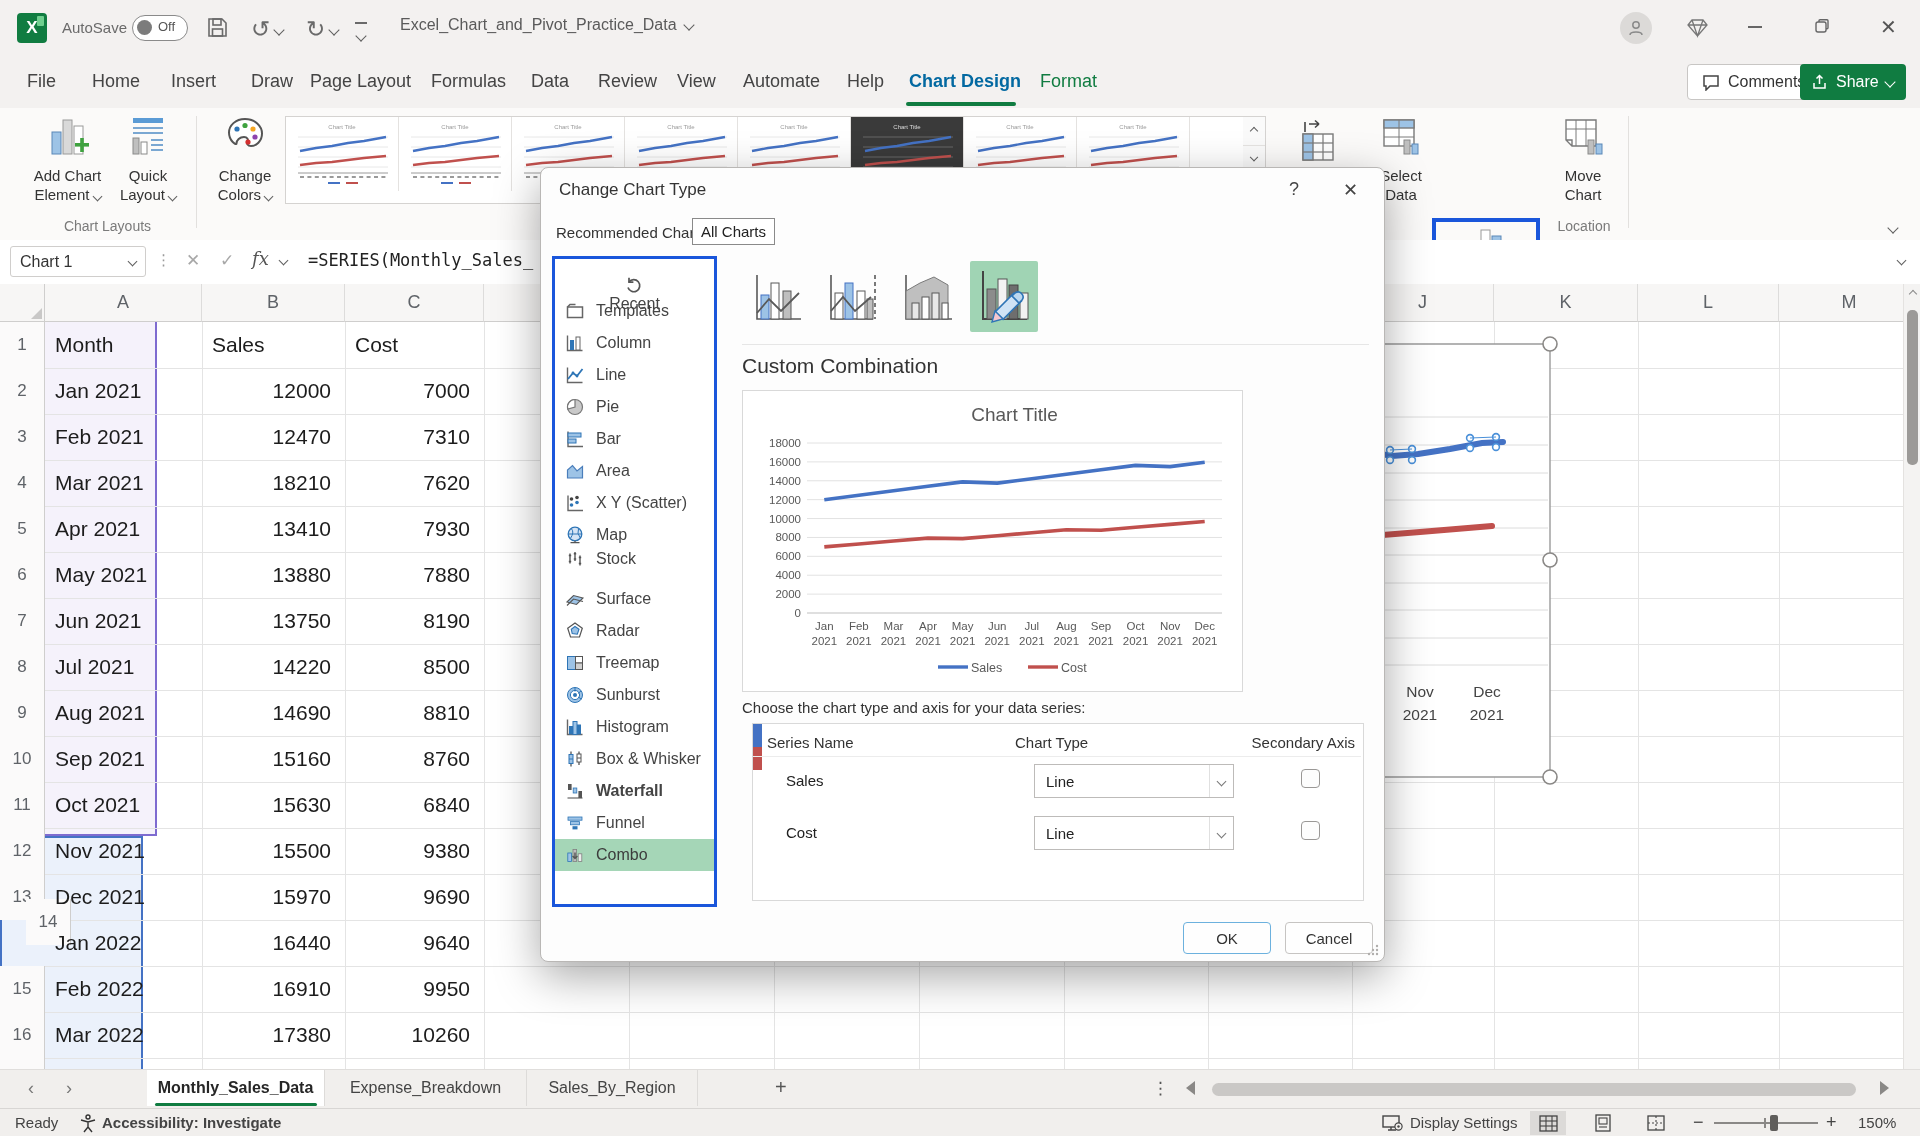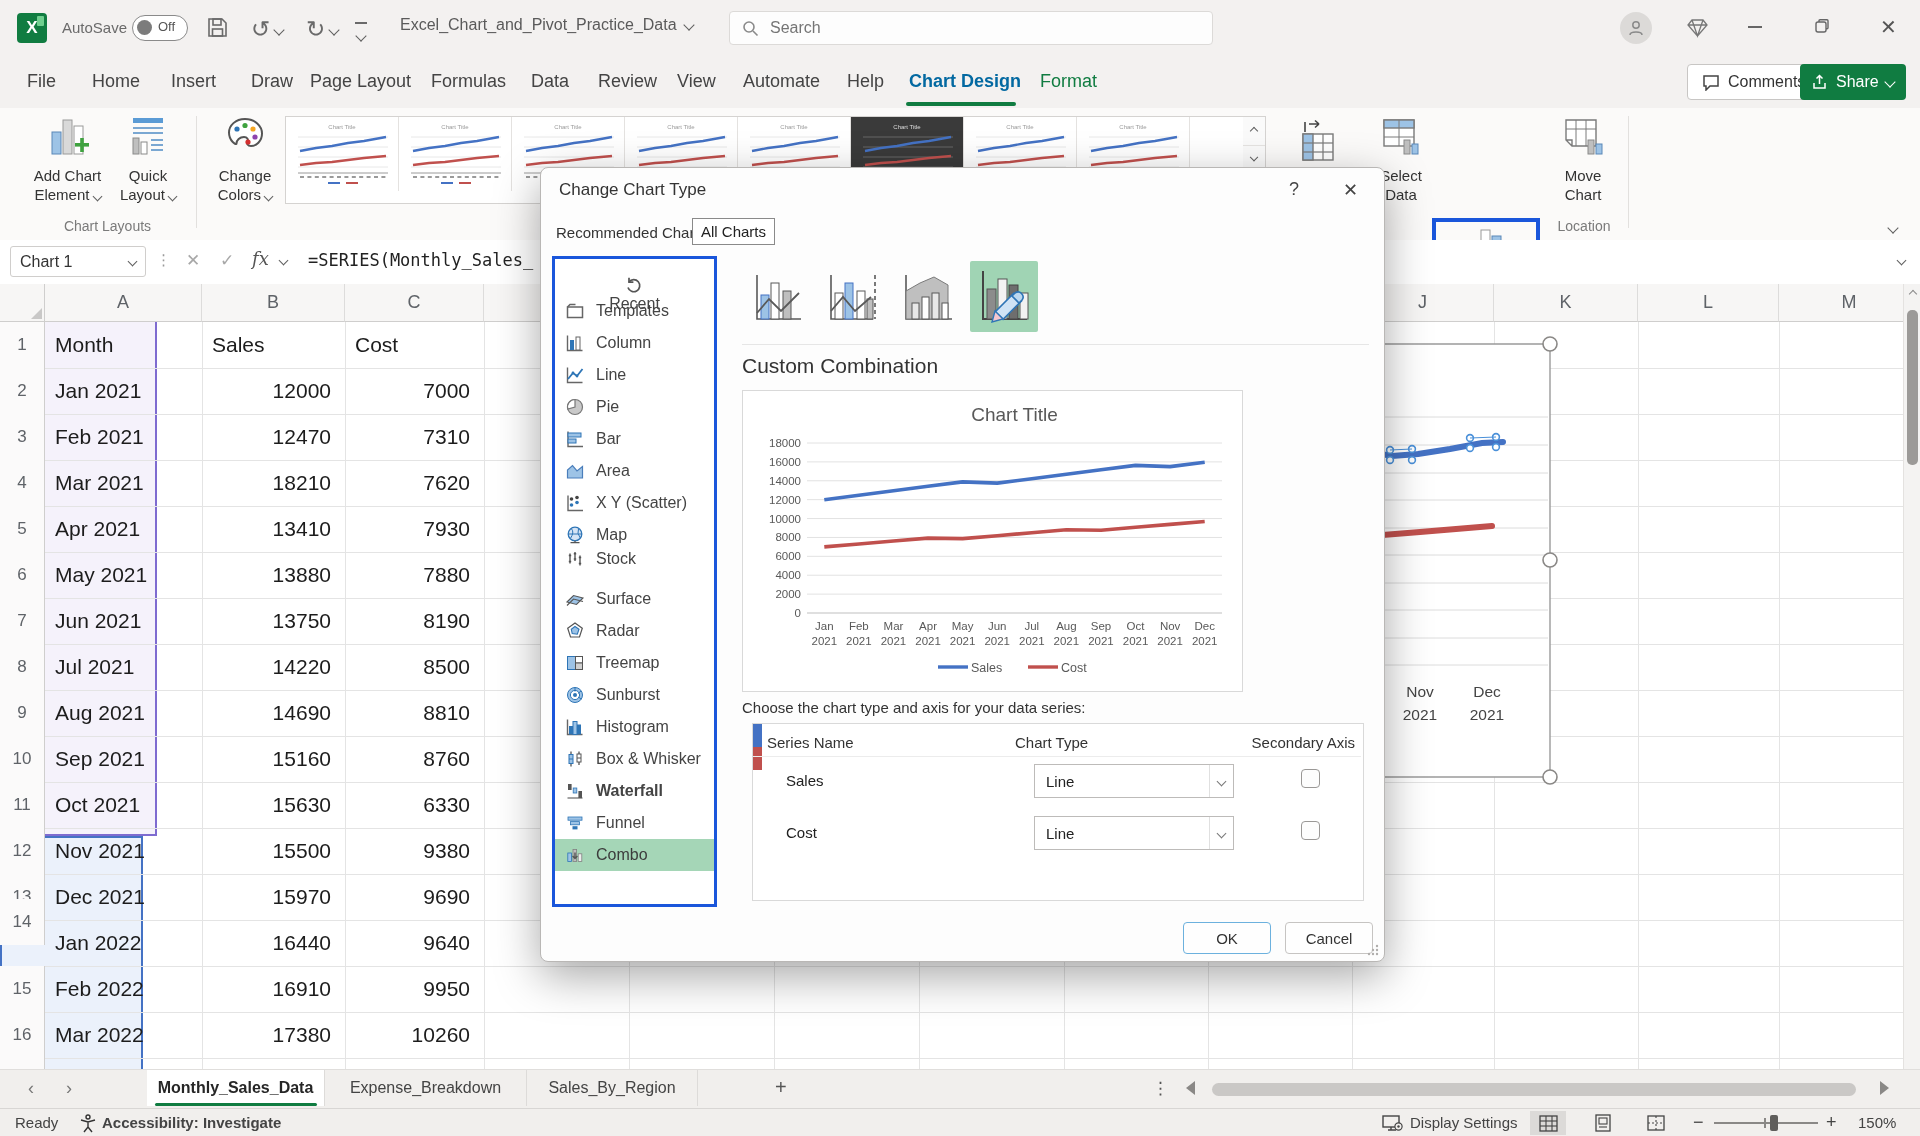--- a/index.html
+++ b/index.html
@@ -100,27 +100,20 @@
       <span class="tb-ic" style="font-size:23px">↻</span>
         <span class="chev"></span>
     </div>
     <div class="abs" style="left:355px;top:22px">
       <div style="width:12px;height:2px;background:#6a6a6a;margin-bottom:2px"></div>
       <span class="chev" style="margin-left:2px"></span>
     </div>
     <div class="abs flex nw" style="left:400px;top:16px;gap:8px">
       <span style="font-size:16px;color:#5a5a5a">Excel_Chart_and_Pivot_Practice_Data</span>
       <span class="chev"></span>
-    </div>
-    <div id="search-box" class="abs">
-      <svg width="17" height="17" viewBox="0 0 17 17" style="margin-right:9px">
-          <circle cx="7" cy="7" r="5" fill="none" stroke="#8a8a8a" stroke-width="1.6"></circle>
-          <line x1="11" y1="11" x2="15.5" y2="15.5" stroke="#8a8a8a" stroke-width="1.6"></line>
-        </svg>
-      <input placeholder="Search" style="">
     </div>
     <div class="abs" style="left:1620px;top:12px;width:32px;height:32px;border-radius:50%;background:#dcdad8;display:flex;align-items:center;justify-content:center">
       <svg width="18" height="18" viewBox="0 0 18 18">
           <circle cx="9" cy="6" r="3.2" fill="none" stroke="#8a8a8a" stroke-width="1.5"></circle>
           <path d="M3 16 c0-4 12-4 12 0" fill="none" stroke="#8a8a8a" stroke-width="1.5"></path>
         </svg>
     </div>
     <div class="abs" style="left:1687px;top:18px">
       <svg width="21" height="20" viewBox="0 0 21 20">
           <path d="M5 2 h11 l4 5 -9.5 11 L1 7 Z M1 7 h19 M5 2 l5.5 16 L16 2" fill="none" stroke="#777" stroke-width="1.3"></path>
@@ -529,21 +522,21 @@
         <div class="rowhdr" style="top: 176px; height: 46px;">4</div>
         <div class="rowhdr" style="top: 222px; height: 46px;">5</div>
         <div class="rowhdr" style="top: 268px; height: 46px;">6</div>
         <div class="rowhdr" style="top: 314px; height: 46px;">7</div>
         <div class="rowhdr" style="top: 360px; height: 46px;">8</div>
         <div class="rowhdr" style="top: 406px; height: 46px;">9</div>
         <div class="rowhdr" style="top: 452px; height: 46px;">10</div>
         <div class="rowhdr" style="top: 498px; height: 46px;">11</div>
         <div class="rowhdr" style="top: 544px; height: 46px;">12</div>
         <div class="rowhdr" style="top: 590px; height: 46px;">13</div>
-        <div class="rowhdr" style="top: 615px; height: 46px;">14</div>
+        <div class="rowhdr" style="top: 615px; height: 46px; margin-left: 26px;">14</div>
         <div class="rowhdr" style="top: 682px; height: 46px;">15</div>
         <div class="rowhdr" style="top: 728px; height: 46px;">16</div>
         <div class="rowhdr" style="top: 774px; height: 46px;">17</div>
         <div style="left: 45px; top: 84px; width: 157px; height: 552px; background: rgb(245, 242, 251); border: 2px solid rgb(126, 107, 208); box-sizing: border-box;"></div>
         <div style="left: 202px; top: 84px; width: 143px; height: 552px; background: rgb(235, 241, 251); border: 2px solid rgb(68, 114, 196); box-sizing: border-box;"></div>
         <div class="cell txt" style="left: 45px; top: 38px; width: 157px; height: 46px;">Month</div>
         <div class="cell txt" style="left: 202px; top: 38px; width: 143px; height: 46px;">Sales</div>
         <div class="cell txt" style="left: 345px; top: 38px; width: 139px; height: 46px;">Cost</div>
         <div class="cell txt" style="left: 45px; top: 84px; width: 157px; height: 46px;">Jan 2021</div>
         <div class="cell num" style="left: 202px; top: 84px; width: 143px; height: 46px;">12000</div>
@@ -567,21 +560,21 @@
         <div class="cell num" style="left: 202px; top: 360px; width: 143px; height: 46px;">14220</div>
         <div class="cell num" style="left: 345px; top: 360px; width: 139px; height: 46px;">8500</div>
         <div class="cell txt" style="left: 45px; top: 406px; width: 157px; height: 46px;">Aug 2021</div>
         <div class="cell num" style="left: 202px; top: 406px; width: 143px; height: 46px;">14690</div>
         <div class="cell num" style="left: 345px; top: 406px; width: 139px; height: 46px;">8810</div>
         <div class="cell txt" style="left: 45px; top: 452px; width: 157px; height: 46px;">Sep 2021</div>
         <div class="cell num" style="left: 202px; top: 452px; width: 143px; height: 46px;">15160</div>
         <div class="cell num" style="left: 345px; top: 452px; width: 139px; height: 46px;">8760</div>
         <div class="cell txt" style="left: 45px; top: 498px; width: 157px; height: 46px;">Oct 2021</div>
         <div class="cell num" style="left: 202px; top: 498px; width: 143px; height: 46px;">15630</div>
-        <div class="cell num" style="left: 345px; top: 498px; width: 139px; height: 46px;">6330</div>
+        <div class="cell num" style="left: 345px; top: 498px; width: 139px; height: 46px;">6840</div>
         <div class="cell txt" style="left: 45px; top: 544px; width: 157px; height: 46px;">Nov 2021</div>
         <div class="cell num" style="left: 202px; top: 544px; width: 143px; height: 46px;">15500</div>
         <div class="cell num" style="left: 345px; top: 544px; width: 139px; height: 46px;">9380</div>
         <div class="cell txt" style="left: 45px; top: 590px; width: 157px; height: 46px;">Dec 2021</div>
         <div class="cell num" style="left: 202px; top: 590px; width: 143px; height: 46px;">15970</div>
         <div class="cell num" style="left: 345px; top: 590px; width: 139px; height: 46px;">9690</div>
         <div class="cell txt" style="left: 45px; top: 636px; width: 157px; height: 46px;">Jan 2022</div>
         <div class="cell num" style="left: 202px; top: 636px; width: 143px; height: 46px;">16440</div>
         <div class="cell num" style="left: 345px; top: 636px; width: 139px; height: 46px;">9640</div>
         <div class="cell txt" style="left: 45px; top: 682px; width: 157px; height: 46px;">Feb 2022</div>

